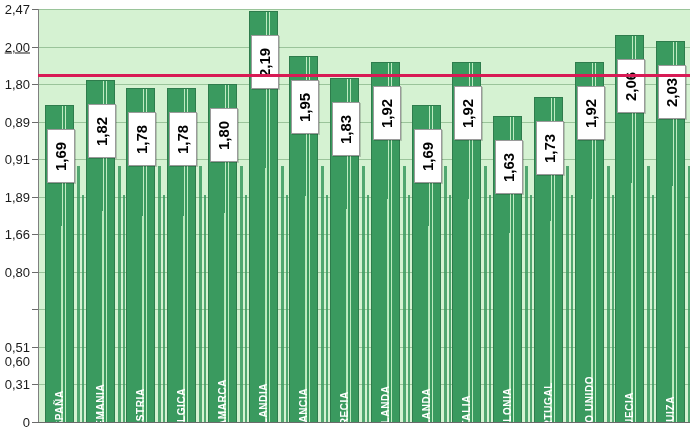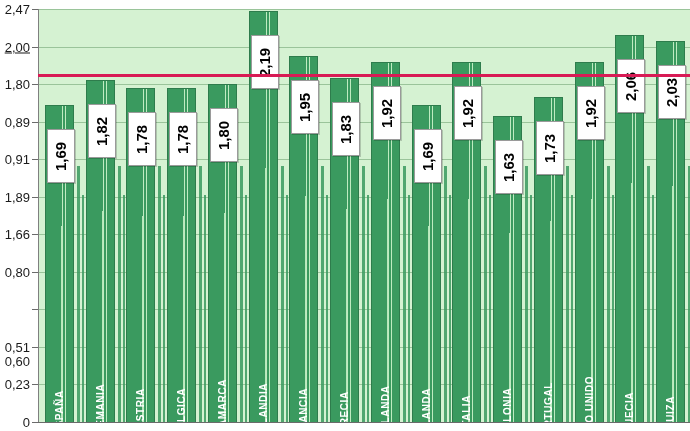--- a/index.html
+++ b/index.html
@@ -113,21 +113,21 @@
   }
 </style>
 </head>
 <body>
 
 <div id="chart-root">
 
   <div id="y-axis">
       <div class="ytick" style="top: 422px;">0</div>
       <div class="ytickmark" style="top: 422px;"></div>
-      <div class="ytick" style="top: 384.455px;">0,23</div>
+      <div class="ytick" style="top: 384.455px;">0,31</div>
       <div class="ytickmark" style="top: 384.455px;"></div>
       <div class="ytick" style="top: 346.909px;">0,51</div>
       <div class="ytickmark" style="top: 346.909px;"></div>
       <div class="ytick" style="top: 320px; margin-top: 41px;">0,60</div>
       <div class="ytickmark" style="top: 309.364px;"></div>
       <div class="ytick" style="top: 271.818px;">0,80</div>
       <div class="ytickmark" style="top: 271.818px;"></div>
       <div class="ytick" style="top: 234.273px;">1,66</div>
       <div class="ytickmark" style="top: 234.273px;"></div>
       <div class="ytick" style="top: 196.727px;">1,89</div>

